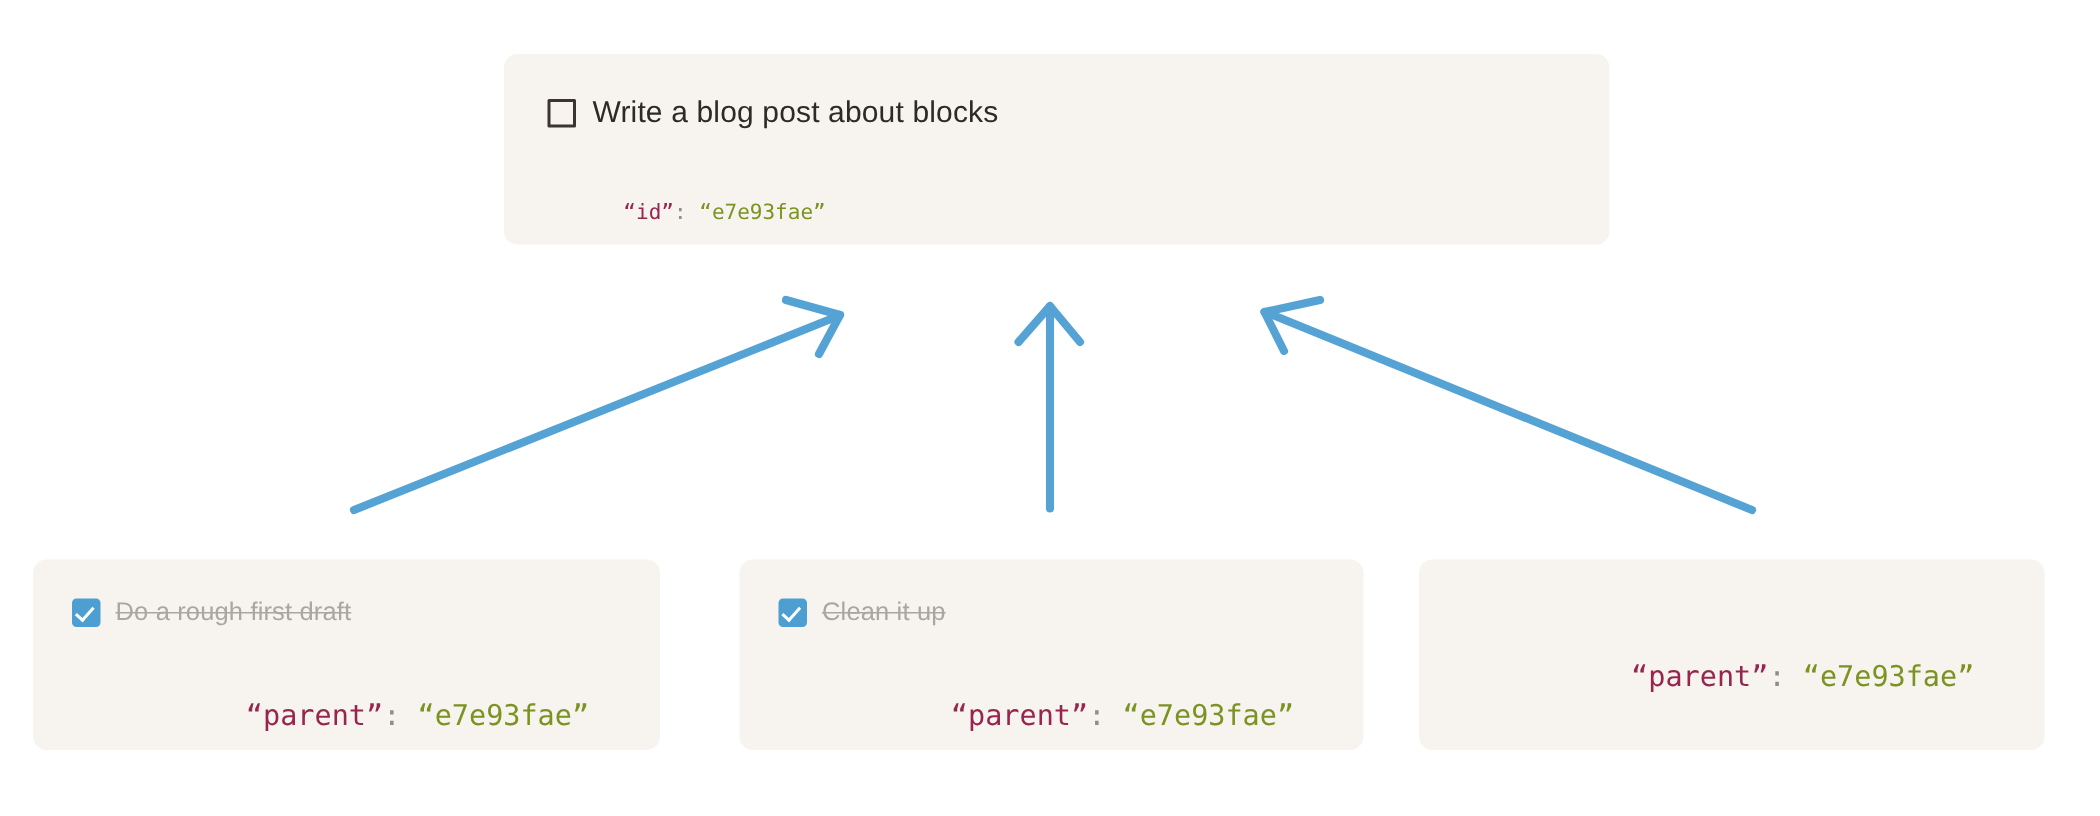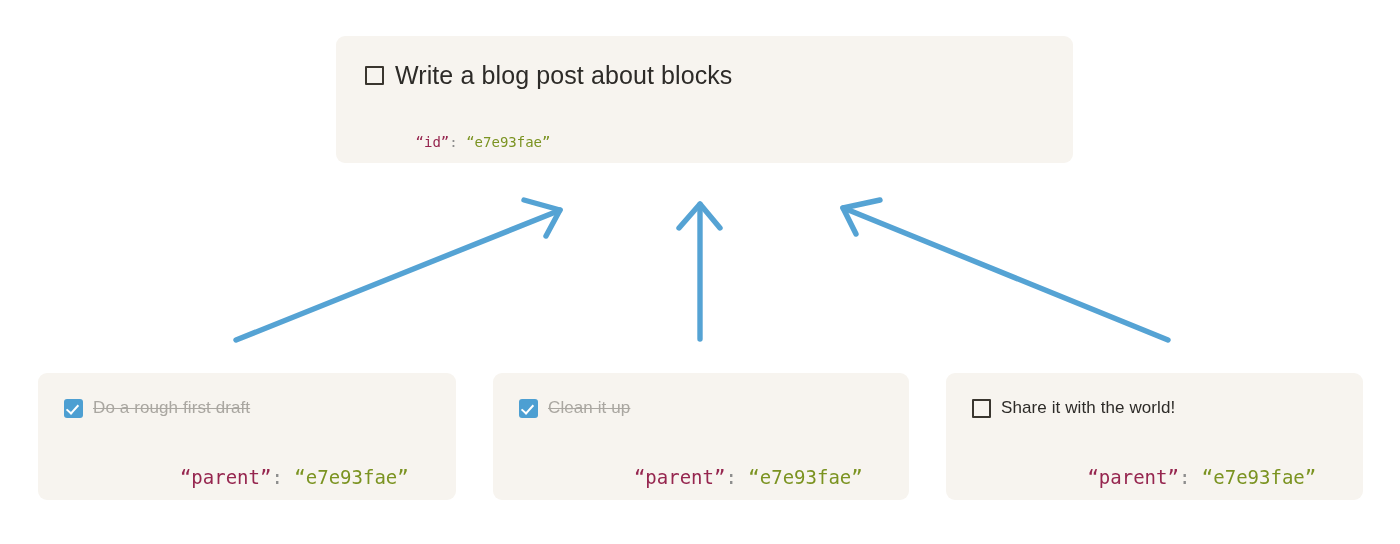--- a/index.html
+++ b/index.html
@@ -49,21 +49,21 @@
     height: 127px;
     padding: 26px 0 0 29px;
   }
 
   .card-child {
     top: 373px;
     height: 127px;
     padding: 22px 0 0 26px;
   }
 
-  .card-child-1 { left: 38px;  width: 418px; }
+  .card-child-1 { left: 22px;  width: 418px; }
   .card-child-2 { left: 493px; width: 416px; }
   .card-child-3 { left: 946px; width: 417px; }
 
   
   .task-line {
     display: flex;
     align-items: center;
     height: 26px;
   }
 
@@ -90,21 +90,21 @@
     left: 5px;
     top: 3px;
     width: 5px;
     height: 10px;
     border: solid #ffffff;
     border-width: 0 2.4px 2.4px 0;
     transform: rotate(42deg);
   }
 
   .task-label {
-    font-size: 25px;
+    font-size: 20px;
     line-height: 24px;
     color: #2d2b28;
     letter-spacing: 0.1px;
     white-space: nowrap;
   }
   .card-parent .task-label { margin-left: 11px; }
   .card-child  .task-label { margin-left: 10px; font-size: 17px; }
 
   .task-label.done {
     color: #aaa7a1;
@@ -176,22 +176,18 @@
     <div class="task-line">
       <span class="checkbox checked"></span>
       <span class="task-label done">Clean it up</span>
     </div>
     <div class="json-line">
       <span class="json-key">“parent”</span><span class="json-colon">:</span> <span class="json-val">“e7e93fae”</span>
     </div>
   </div>
 
   <div class="card card-child card-child-3">
-    <div class="task-line">
-      <span class="checkbox unchecked"></span>
-      <span class="task-label">Share it with the world!</span>
-    </div>
     <div class="json-line">
       <span class="json-key">“parent”</span><span class="json-colon">:</span> <span class="json-val">“e7e93fae”</span>
     </div>
   </div>
 
 </div>
 
 </body></html>

